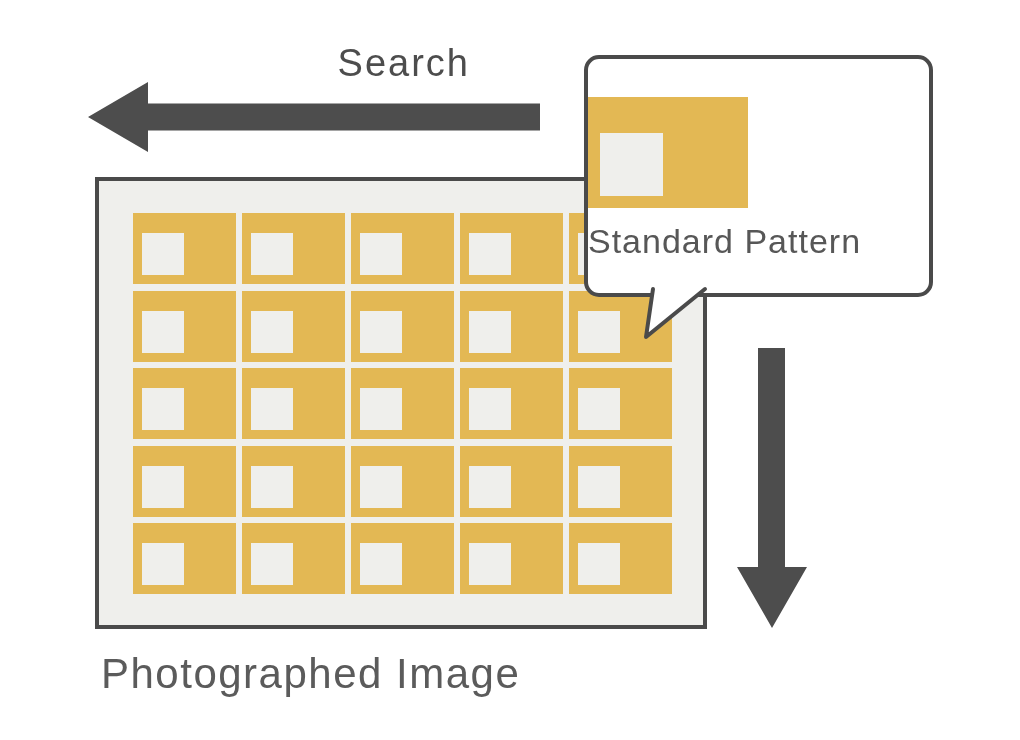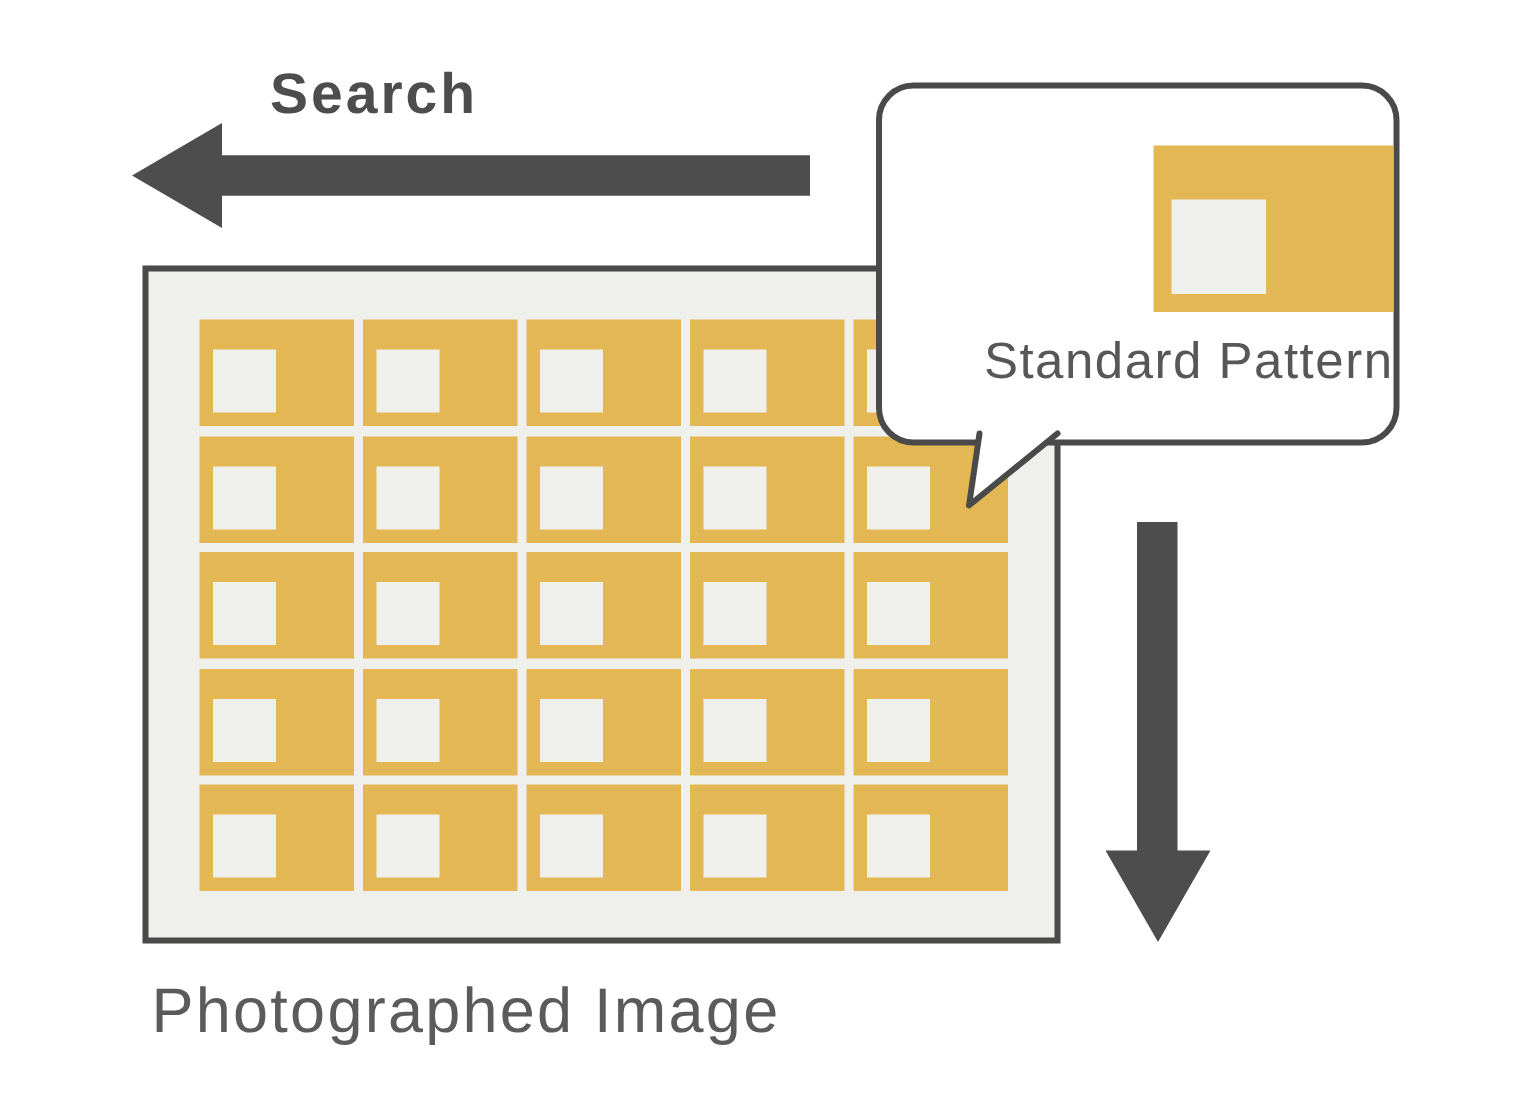--- a/index.html
+++ b/index.html
@@ -21,23 +21,23 @@
     background: #ffffff;
     overflow: hidden;
   }
 
   
   .search-label {
     position: absolute;
     left: 180px;
     top: 42px;
     width: 290px;
-    text-align: left;
+    text-align: right;
     font-size: 38px;
-    font-weight: bold;
+    font-weight: normal;
     letter-spacing: 2px;
     color: var(--arrow-gray);
   }
   .left-arrow-svg {
     position: absolute;
     left: 88px;
     top: 82px;
     width: 452px;
     height: 70px;
   }
@@ -89,25 +89,25 @@
 
   
   .bubble {
     position: absolute;
     left: 584px;
     top: 55px;
     width: 349px;
     height: 242px;
     background: var(--bubble-white);
     border: 4px solid var(--outline-gray);
-    border-radius: 25px;
+    border-radius: 15px;
     z-index: 2;
     display: flex;
     flex-direction: column;
-    align-items: flex-end;
+    align-items: flex-start;
   }
   .pattern-swatch {
     margin-top: 38px;
     width: 160px;
     height: 111px;
     background: var(--pattern-yellow);
     position: relative;
   }
   .pattern-swatch-marker {
     position: absolute;

